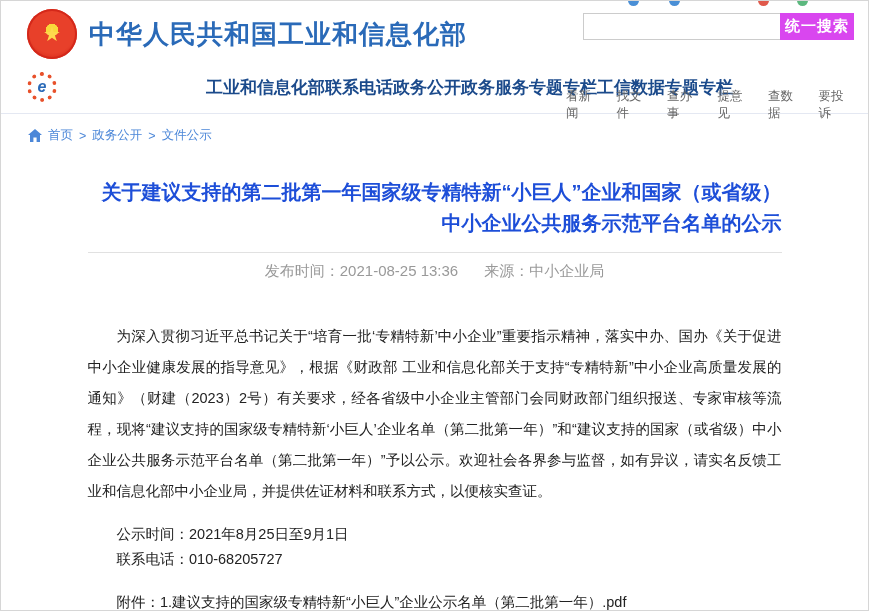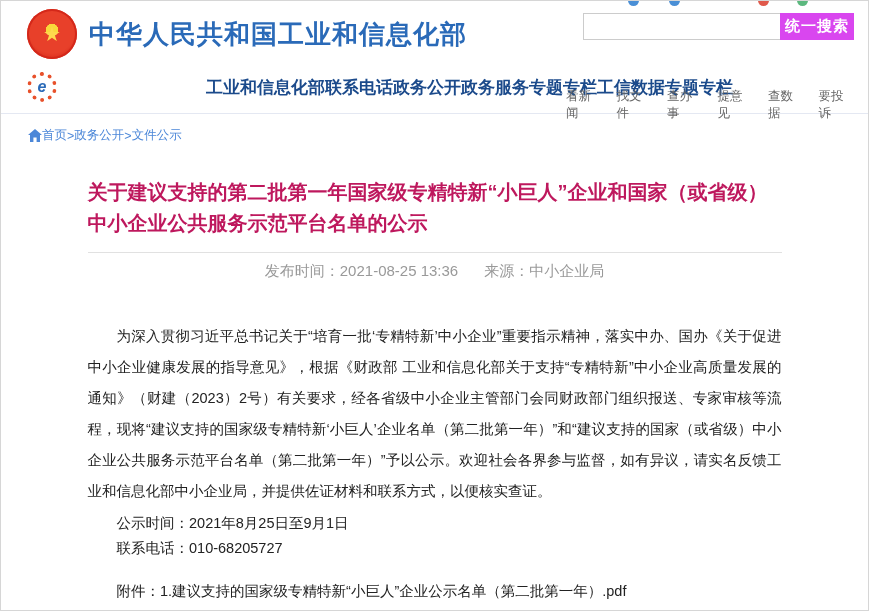--- a/index.html
+++ b/index.html
@@ -40,34 +40,34 @@
   .nav { height:53px; display:flex; align-items:center; padding:0 28px 0 26px; border-bottom:1px solid #e4e8f2; }
   .nav-logo {
     width:30px; height:30px; border-radius:50%; border:4px dotted #e8512b;
     display:flex; align-items:center; justify-content:center;
     color:#2a6ab8; font-size:16px; font-weight:bold; font-style:italic;
   }
   .nav-items { flex:1; display:flex; justify-content:center; margin-left:48px; padding-right:6px; }
   .nav-item { font-size:17px; font-weight:bold; color:#1b4a8b; cursor:pointer; white-space:nowrap; }
 
   
-  .breadcrumb { display:flex; align-items:center; padding:13px 0 6px 27px; font-size:12.5px; color:#4c87d8; }
+  .breadcrumb { display:flex; align-items:center; gap:6px; padding:13px 0 6px 27px; font-size:12.5px; color:#4c87d8; }
   .crumb { cursor:pointer; }
   .crumb-sep { color:#4c87d8; }
   .home-icon { width:14px; height:13px; display:inline-block; }
 
   
   .article { width:694px; margin:0 auto; color:#333; }
-  .article-title { margin-top:27px; font-size:20px; font-weight:bold; color:#be185d; text-align:left; line-height:31px; }
+  .article-title { margin-top:27px; font-size:20px; font-weight:bold; color:#1d4ed8; text-align:right; line-height:31px; }
   .meta-divider { border-top:1px solid #e1e1e1; margin-top:13px; }
   .meta { text-align:center; font-size:15px; color:#999; padding-top:9px; }
   .meta .gap { display:inline-block; width:26px; }
   .body-text { margin-top:40px; font-size:14.5px; line-height:31px; text-align:justify; text-indent:2em; color:#222; }
   .info-line { font-size:14.5px; line-height:25px; text-indent:2em; color:#222; }
-  .info-first { margin-top:4px; }
+  .info-first { margin-top:15px; }
   .attachments { display:flex; margin-top:17px; font-size:14.5px; line-height:26px; color:#222; }
   .att-label { white-space:nowrap; padding-left:2em; }
   .att-list div { cursor:pointer; }
 </style>
 </head>
 <body>
 
 <div class="page">
 
   <div class="header">

